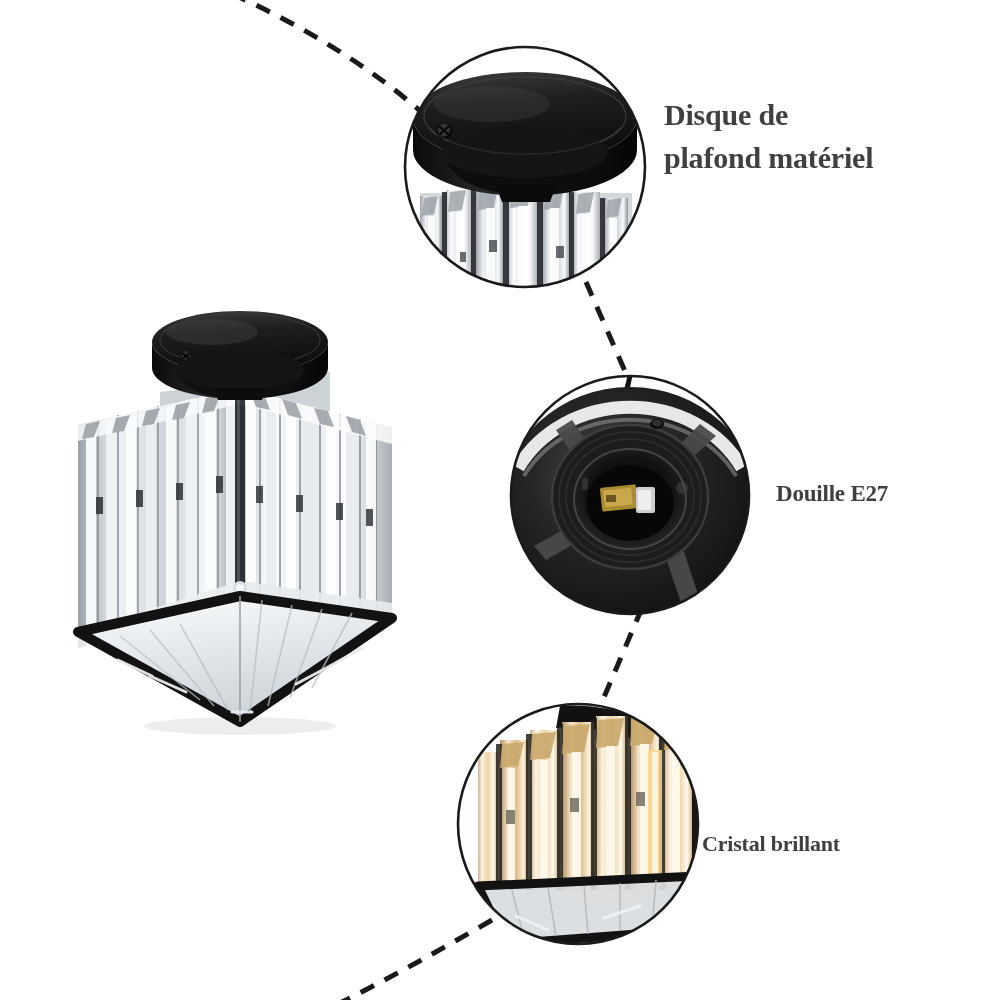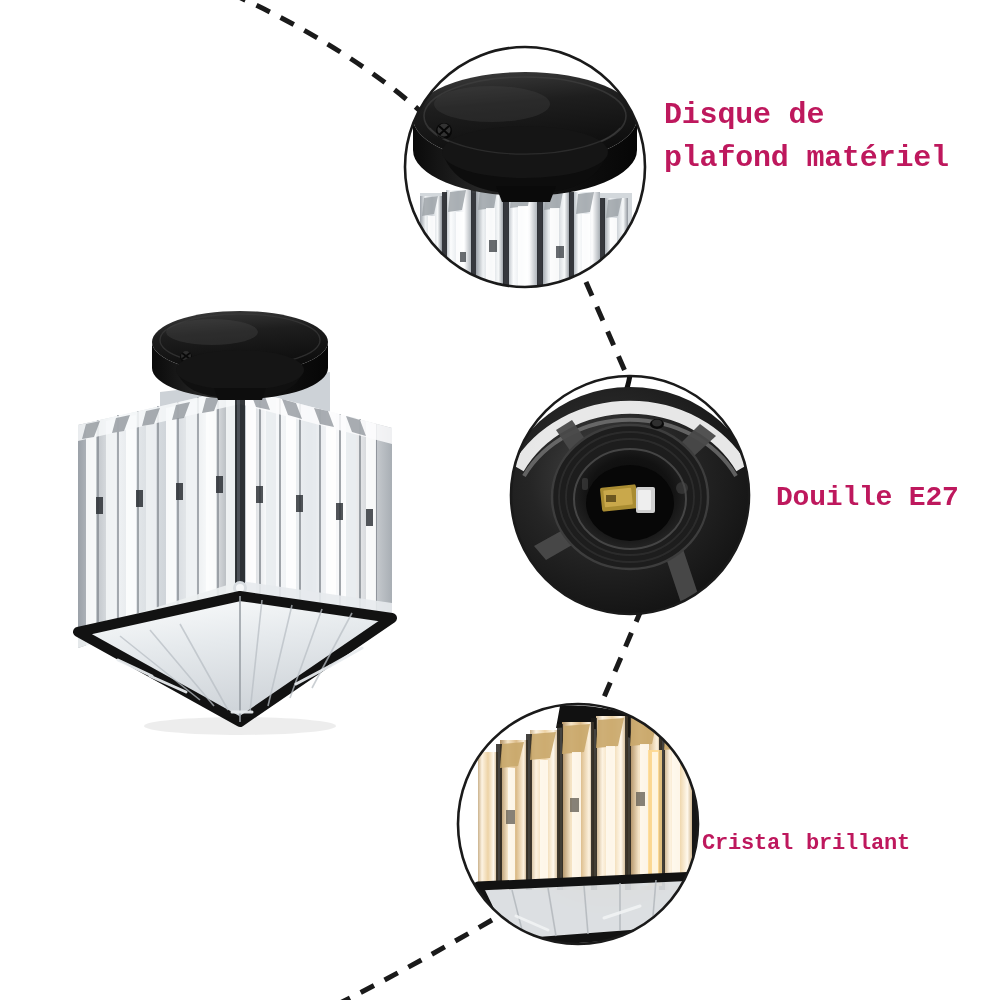--- a/index.html
+++ b/index.html
@@ -21,37 +21,37 @@
   }
   .layer {
     position: absolute;
     left: 0;
     top: 0;
     width: 1000px;
     height: 1000px;
   }
   .callout-label {
     position: absolute;
-    color: #be185d;
+    color: #404040;
     font-weight: bold;
-    font-family: Liberation Mono, monospace;
+    font-family: Liberation Serif, serif;
     letter-spacing: -0.2px;
     white-space: pre-line;
     line-height: 1.42;
   }
   #label-ceiling-disc {
     left: 664px;
     top: 94px;
     font-size: 30px;
     width: 330px;
   }
   #label-socket {
     left: 776px;
     top: 478px;
-    font-size: 28px;
+    font-size: 23px;
     width: 220px;
   }
   #label-crystal {
     left: 702px;
     top: 828px;
     font-size: 22px;
     width: 290px;
   }
 </style>
 </head>

